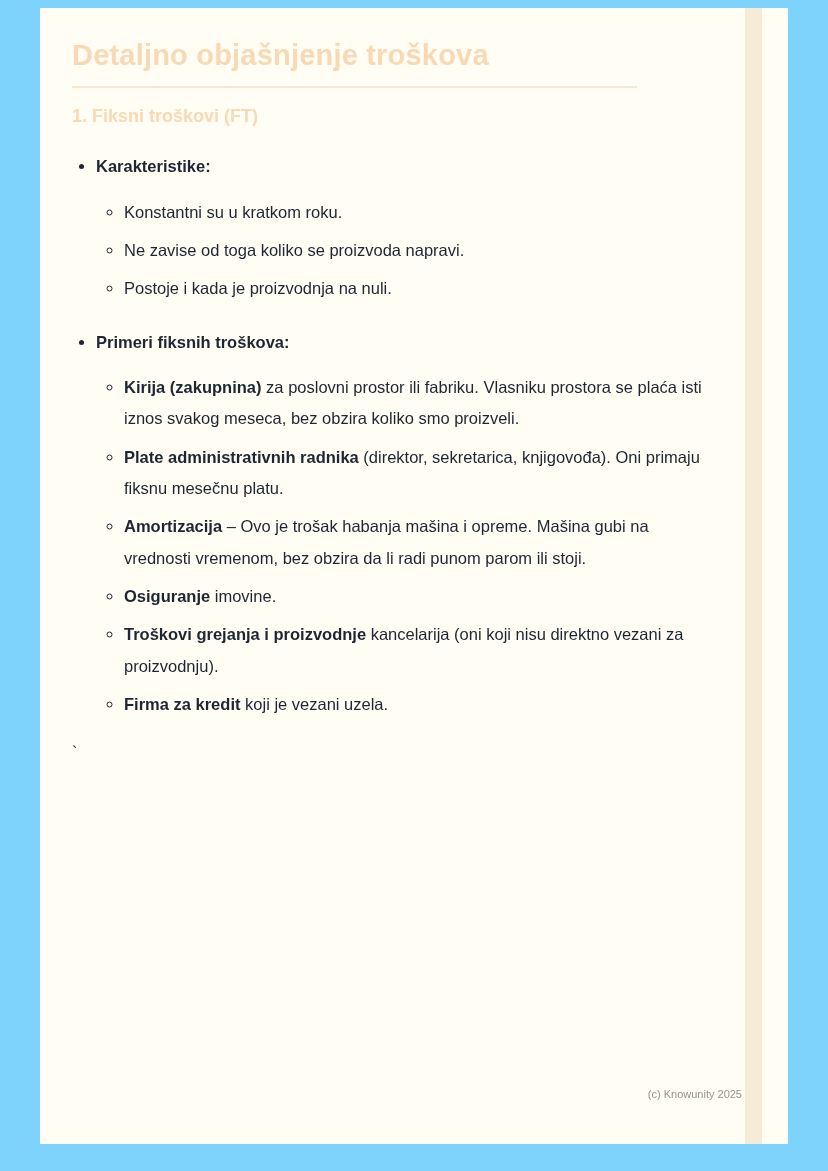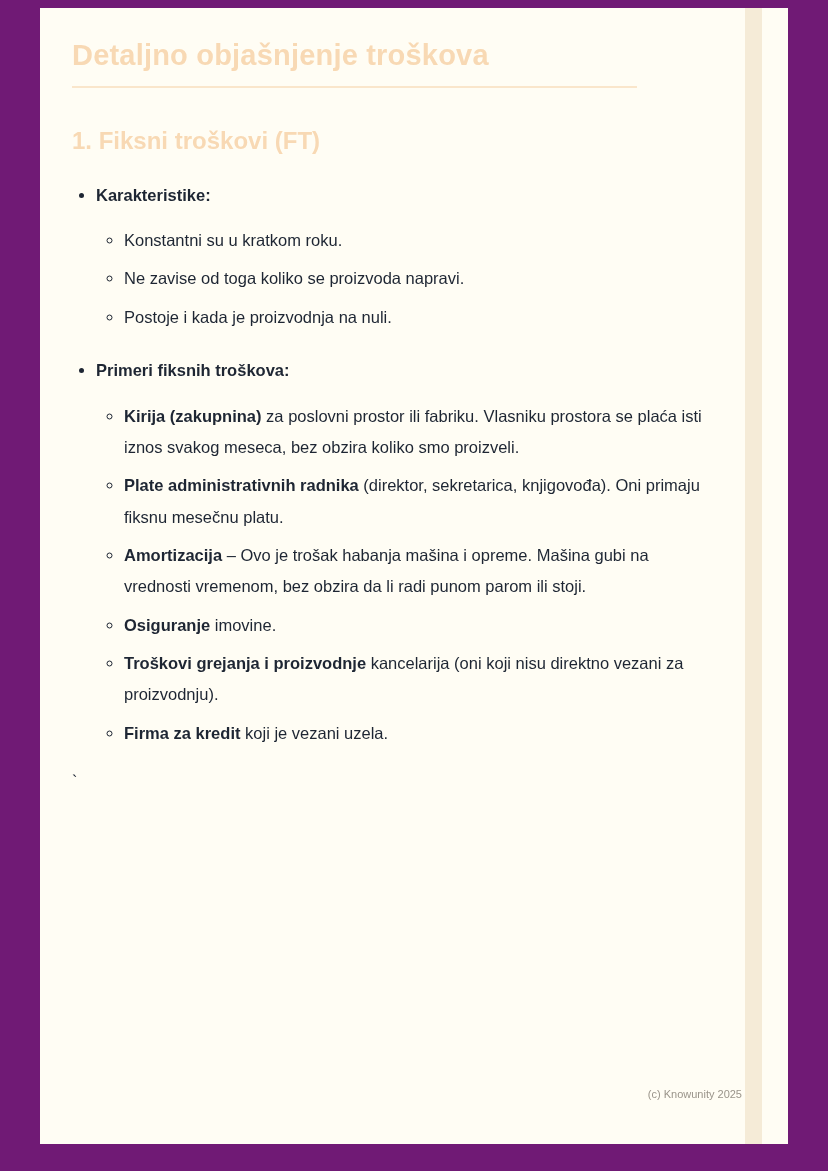--- a/index.html
+++ b/index.html
@@ -5,21 +5,21 @@
   html, body {
     margin: 0;
     padding: 0;
     background: #ffffff;
     font-family: "Liberation Sans", "DejaVu Sans", sans-serif;
   }
   .canvas {
     position: relative;
     width: 828px;
     height: 1171px;
-    background: #701a75;
+    background: #7dd3fc;
     overflow: hidden;
   }
   .page {
     position: absolute;
     left: 40px;
     top: 8px;
     width: 748px;
     height: 1136px;
     background: #fffdf4;
   }
@@ -47,22 +47,22 @@
     letter-spacing: 0.2px;
   }
   .title-divider {
     border: none;
     height: 2px;
     width: 565px;
     margin: 0;
     background: #fae6cb;
   }
   h2.section-heading {
-    margin: 38px 0 24px 0;
-    font-size: 24px;
+    margin: 17px 0 24px 0;
+    font-size: 18px;
     line-height: 1.25;
     font-weight: bold;
     color: #f8d9b4;
   }
   p.intro {
     margin: 0 0 26px 0;
     font-size: 16.5px;
     line-height: 2.05;
   }
   ul.l1 {

